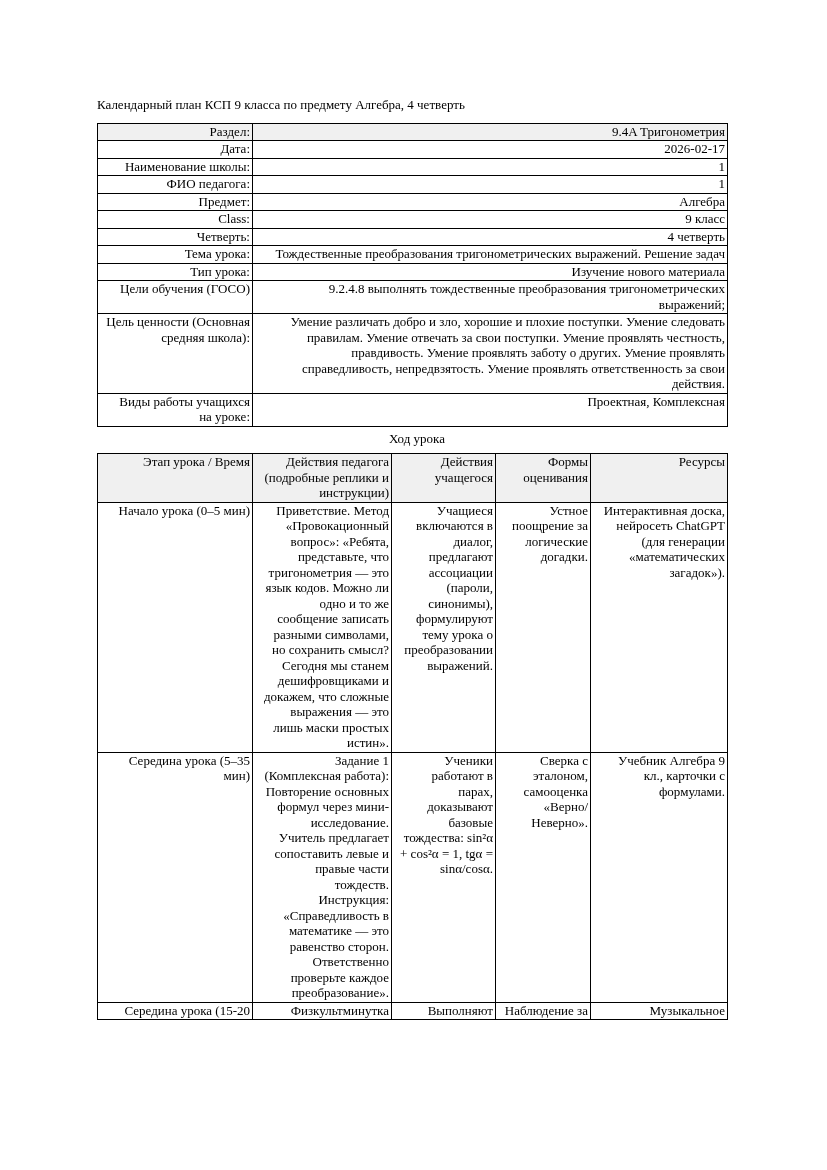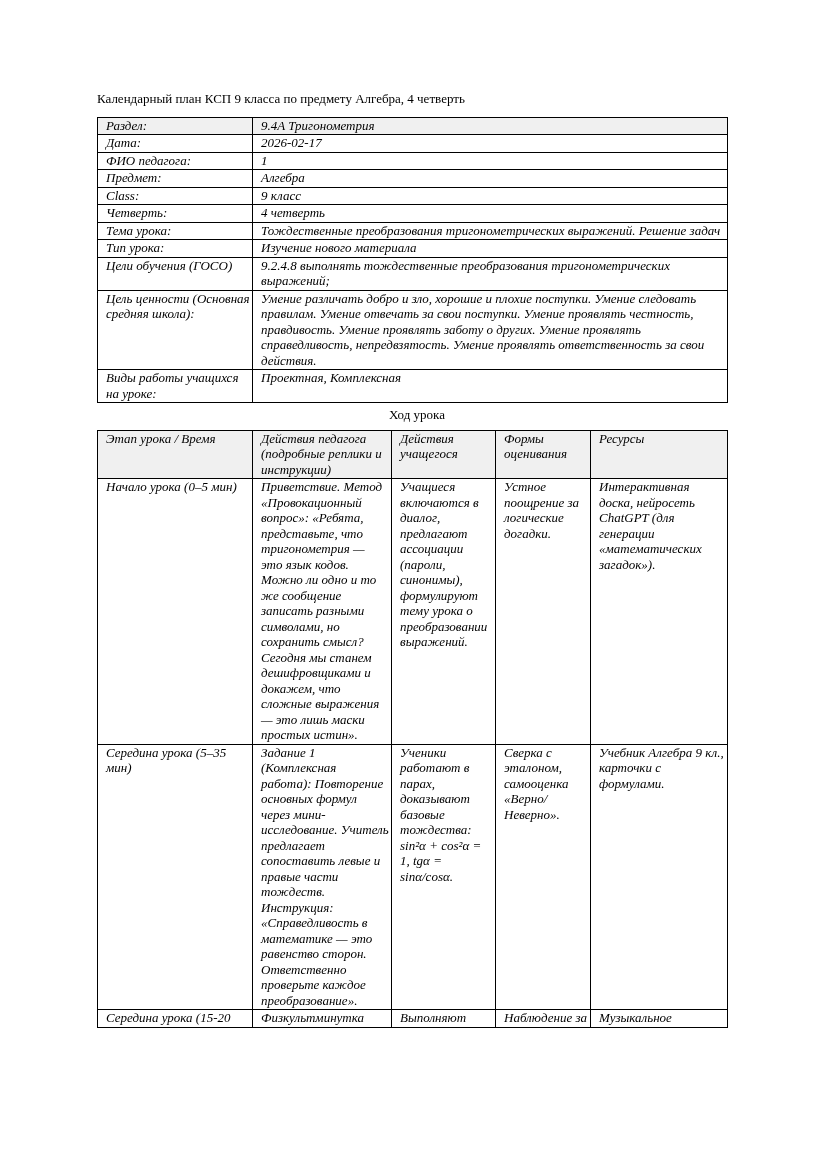--- a/index.html
+++ b/index.html
@@ -3,30 +3,29 @@
 <meta charset="utf-8">
 <style>
   * { margin: 0; padding: 0; box-sizing: border-box; }
   html, body { background: #ffffff; }
   body {
     width: 827px; height: 1170px;
     position: relative; overflow: hidden;
     font-family: "Liberation Serif", "DejaVu Serif", serif;
     font-size: 13px; line-height: 15.5px; color: #000;
   }
-  .page { position: absolute; top: 91px; left: 97px; width: 630px; }
+  .page { position: absolute; top: 97px; left: 97px; width: 630px; }
   .doc-title { margin-bottom: 10px; white-space: nowrap; }
   table { border-collapse: collapse; table-layout: fixed; width: 630px; }
   td, th {
     border: 1px solid #000;
-    vertical-align: top; text-align: left;
+    vertical-align: top; text-align: right;
     font-weight: normal;
     padding: 0 2px 1px 8px;
     overflow: hidden;
-    font-style: italic;
   }
   .shaded { background: #f0f0f0; }
   .flow-heading { margin: 4px 0 7px 10px; text-align: center; }
   .clipped-row td { height: 16px; margin-left: 32px; }
 </style>
 </head>
 <body>
 
 <div class="page">
 
@@ -38,20 +37,24 @@
         <col style="width:475px">
       </colgroup>
     <tbody>
       <tr class="shaded">
         <td>Раздел:</td>
         <td>9.4A Тригонометрия</td>
       </tr>
       <tr>
         <td>Дата:</td>
         <td>2026-02-17</td>
+      </tr>
+      <tr>
+        <td>Наименование школы:</td>
+        <td>1</td>
       </tr>
       <tr>
         <td>ФИО педагога:</td>
         <td>1</td>
       </tr>
       <tr>
         <td>Предмет:</td>
         <td>Алгебра</td>
       </tr>
       <tr>

